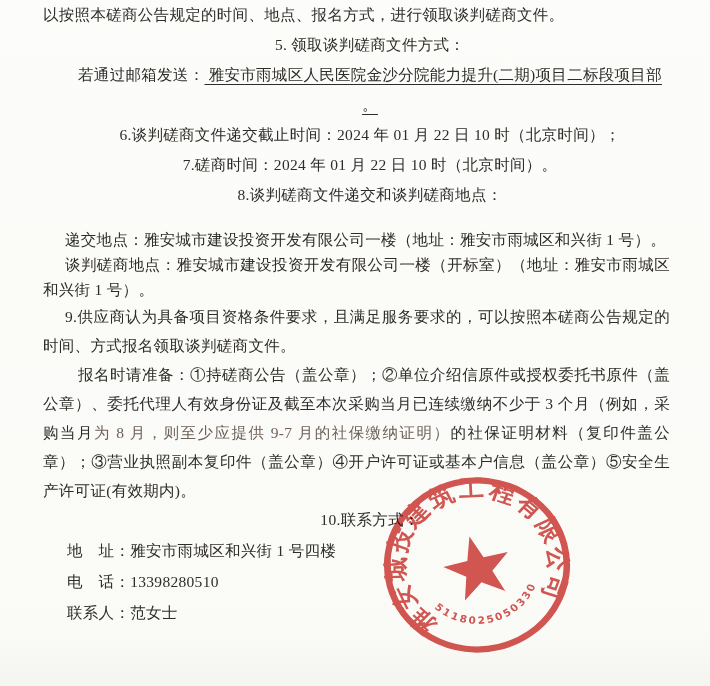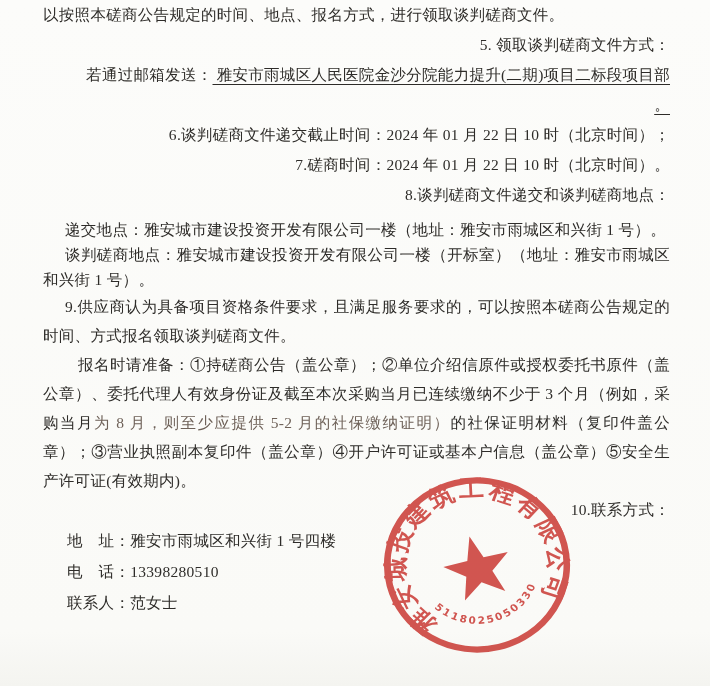--- a/index.html
+++ b/index.html
@@ -20,31 +20,31 @@
   }
   .content {
     position: absolute;
     left: 43px; top: 0;
     width: 627px;
     font-size: 15.5px;
     letter-spacing: 0.3px;
     text-align: justify;
   }
   .content p { margin: 0; line-height: 30px; }
-  .pl  { padding-left: 27px; text-align: right; }
+  .pl  { padding-left: 27px; text-align: center; }
   .ti1 { text-indent: 22px; }
   .ti2 { text-indent: 27px; }
   .ti3 { text-indent: 35px; }
   .ul {
     text-decoration: underline;
     text-underline-offset: 4px;
     text-decoration-thickness: 1.2px;
   }
   .mt3 { margin-top: 3px; }
-  .s8-block { margin-top: 7px; }
+  .s8-block { margin-top: 17px; }
   .s8-block p { line-height: 25px; }
   .s9 { margin-top: 2px; line-height: 29px !important; }
   .prep { line-height: 29px !important; }
   .faded { color: #6e6158; }
   .contact-block p { line-height: 31px; padding-left: 24px; text-align: left; }
   .seal {
     position: absolute;
     left: 366px; top: 470px;
     width: 222px; height: 190px;
     opacity: 0.88;
@@ -72,21 +72,21 @@
 
     <p class="pl"><span>8.谈判磋商文件递交和谈判磋商地点：</span></p>
 
     <div class="s8-block">
       <p class="ti1"><span>递交地点：雅安城市建设投资开发有限公司一楼（地址：雅安市雨城区和兴街 1 号）。</span></p>
       <p class="ti1"><span>谈判磋商地点：雅安城市建设投资开发有限公司一楼（开标室）（地址：雅安市雨城区和兴街 1 号）。</span></p>
     </div>
 
     <p class="ti1 s9"><span>9.供应商认为具备项目资格条件要求，且满足服务要求的，可以按照本磋商公告规定的时间、方式报名领取谈判磋商文件。</span></p>
 
-    <p class="ti3 prep"><span>报名时请准备：①持磋商公告（盖公章）；②单位介绍信原件或授权委托书原件（盖公章）、委托代理人有效身份证及截至本次采购当月已连续缴纳不少于 3 个月（例如，采购当月</span><span class="faded">为 8 月，则至少应提供 5-2 月的社保缴纳证明）</span><span>的社保证明材料（复印件盖公章）；③营业执照副本复印件（盖公章）④开户许可证或基本户信息（盖公章）⑤安全生产许可证(有效期内)。</span></p>
+    <p class="ti3 prep"><span>报名时请准备：①持磋商公告（盖公章）；②单位介绍信原件或授权委托书原件（盖公章）、委托代理人有效身份证及截至本次采购当月已连续缴纳不少于 3 个月（例如，采购当月</span><span class="faded">为 8 月，则至少应提供 9-7 月的社保缴纳证明）</span><span>的社保证明材料（复印件盖公章）；③营业执照副本复印件（盖公章）④开户许可证或基本户信息（盖公章）⑤安全生产许可证(有效期内)。</span></p>
 
     <p class="pl"><span>10.联系方式：</span></p>
 
     <div class="contact-block">
       <p><span>地　址：</span><span>雅安市雨城区和兴街 1 号四楼</span></p>
       <p><span>电　话：</span><span>13398280510</span></p>
       <p><span>联系人：</span><span>范女士</span></p>
     </div>
   </div>
 

